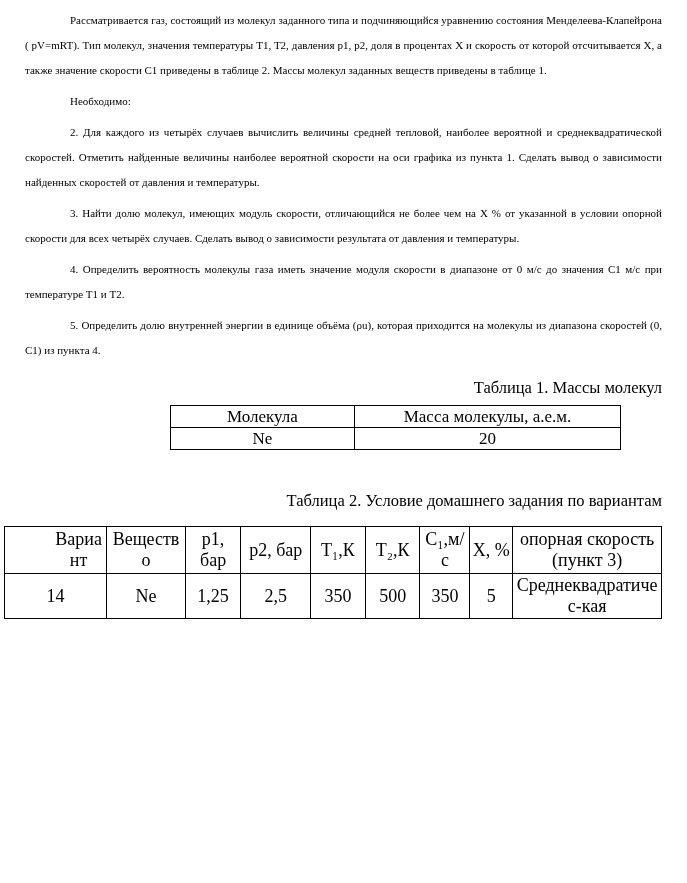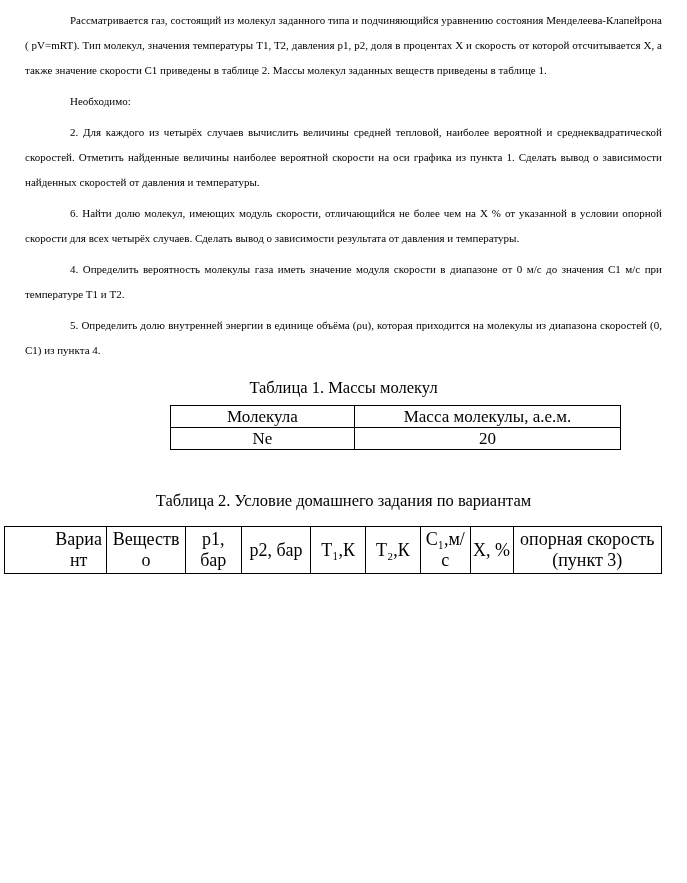--- a/index.html
+++ b/index.html
@@ -23,21 +23,21 @@
   .para {
     margin: 0 0 6px 0;
     font-size: 11px;
     line-height: 25px;
     text-align: justify;
     text-indent: 45px;
   }
   .caption {
     font-size: 16.5px;
     line-height: 22px;
-    text-align: center;
+    text-align: right;
     text-indent: 0;
   }
   .caption-t1 { margin: 14px 0 6px 0; }
   .caption-t2 { margin: 40px 0 14px 0; }
   table {
     border-collapse: collapse;
   }
   td {
     border: 1px solid #000000;
     text-align: center;
@@ -84,21 +84,21 @@
 </head>
 <body>
 
 <div class="page">
 
   <p class="para">Рассматривается газ, состоящий из молекул заданного типа и подчиняющийся уравнению состояния Менделеева-Клапейрона ( pV=mRT). Тип молекул, значения температуры T1, T2, давления p1, p2, доля в процентах X и скорость от которой отсчитывается X, а также значение скорости C1 приведены в таблице 2. Массы молекул заданных веществ приведены в таблице 1.</p>
 
   <p class="para">Необходимо:</p>
 
   <p class="para">2. Для каждого из четырёх случаев вычислить величины средней тепловой, наиболее вероятной и среднеквадратической скоростей. Отметить найденные величины наиболее вероятной скорости на оси графика из пункта 1. Сделать вывод о зависимости найденных скоростей от давления и температуры.</p>
-  <p class="para">6. Найти долю молекул, имеющих модуль скорости, отличающийся не более чем на X % от указанной в условии опорной скорости для всех четырёх случаев. Сделать вывод о зависимости результата от давления и температуры.</p>
+  <p class="para">3. Найти долю молекул, имеющих модуль скорости, отличающийся не более чем на X % от указанной в условии опорной скорости для всех четырёх случаев. Сделать вывод о зависимости результата от давления и температуры.</p>
   <p class="para">4. Определить вероятность молекулы газа иметь значение модуля скорости в диапазоне от 0 м/с до значения C1 м/с при температуре T1 и T2.</p>
   <p class="para">5. Определить долю внутренней энергии в единице объёма (ρu), которая приходится на молекулы из диапазона скоростей (0, C1) из пункта 4.</p>
 
   <p class="caption caption-t1">Таблица 1. Массы молекул</p>
 
   <table class="t1">
     <tbody>
       <tr>
         <td class="col-molecule">Молекула</td>
         <td class="col-mass">Масса молекулы, а.е.м.</td>
@@ -118,16 +118,27 @@
         <td class="c1">Вариант</td>
         <td class="c2">Вещество</td>
         <td class="c3">p1, бар</td>
         <td class="c4">p2, бар</td>
         <td class="c5">T₁,К</td>
         <td class="c6">T₂,К</td>
         <td class="c7">C₁,м/с</td>
         <td class="c8">X, %</td>
         <td class="c9">опорная скорость (пункт 3)</td>
       </tr>
+      <tr class="drow">
+        <td>14</td>
+        <td>Ne</td>
+        <td>1,25</td>
+        <td>2,5</td>
+        <td>350</td>
+        <td>500</td>
+        <td>350</td>
+        <td>5</td>
+        <td>Среднеквадратичес-кая</td>
+      </tr>
     </tbody>
   </table>
 
 </div>
 
 </body></html>

